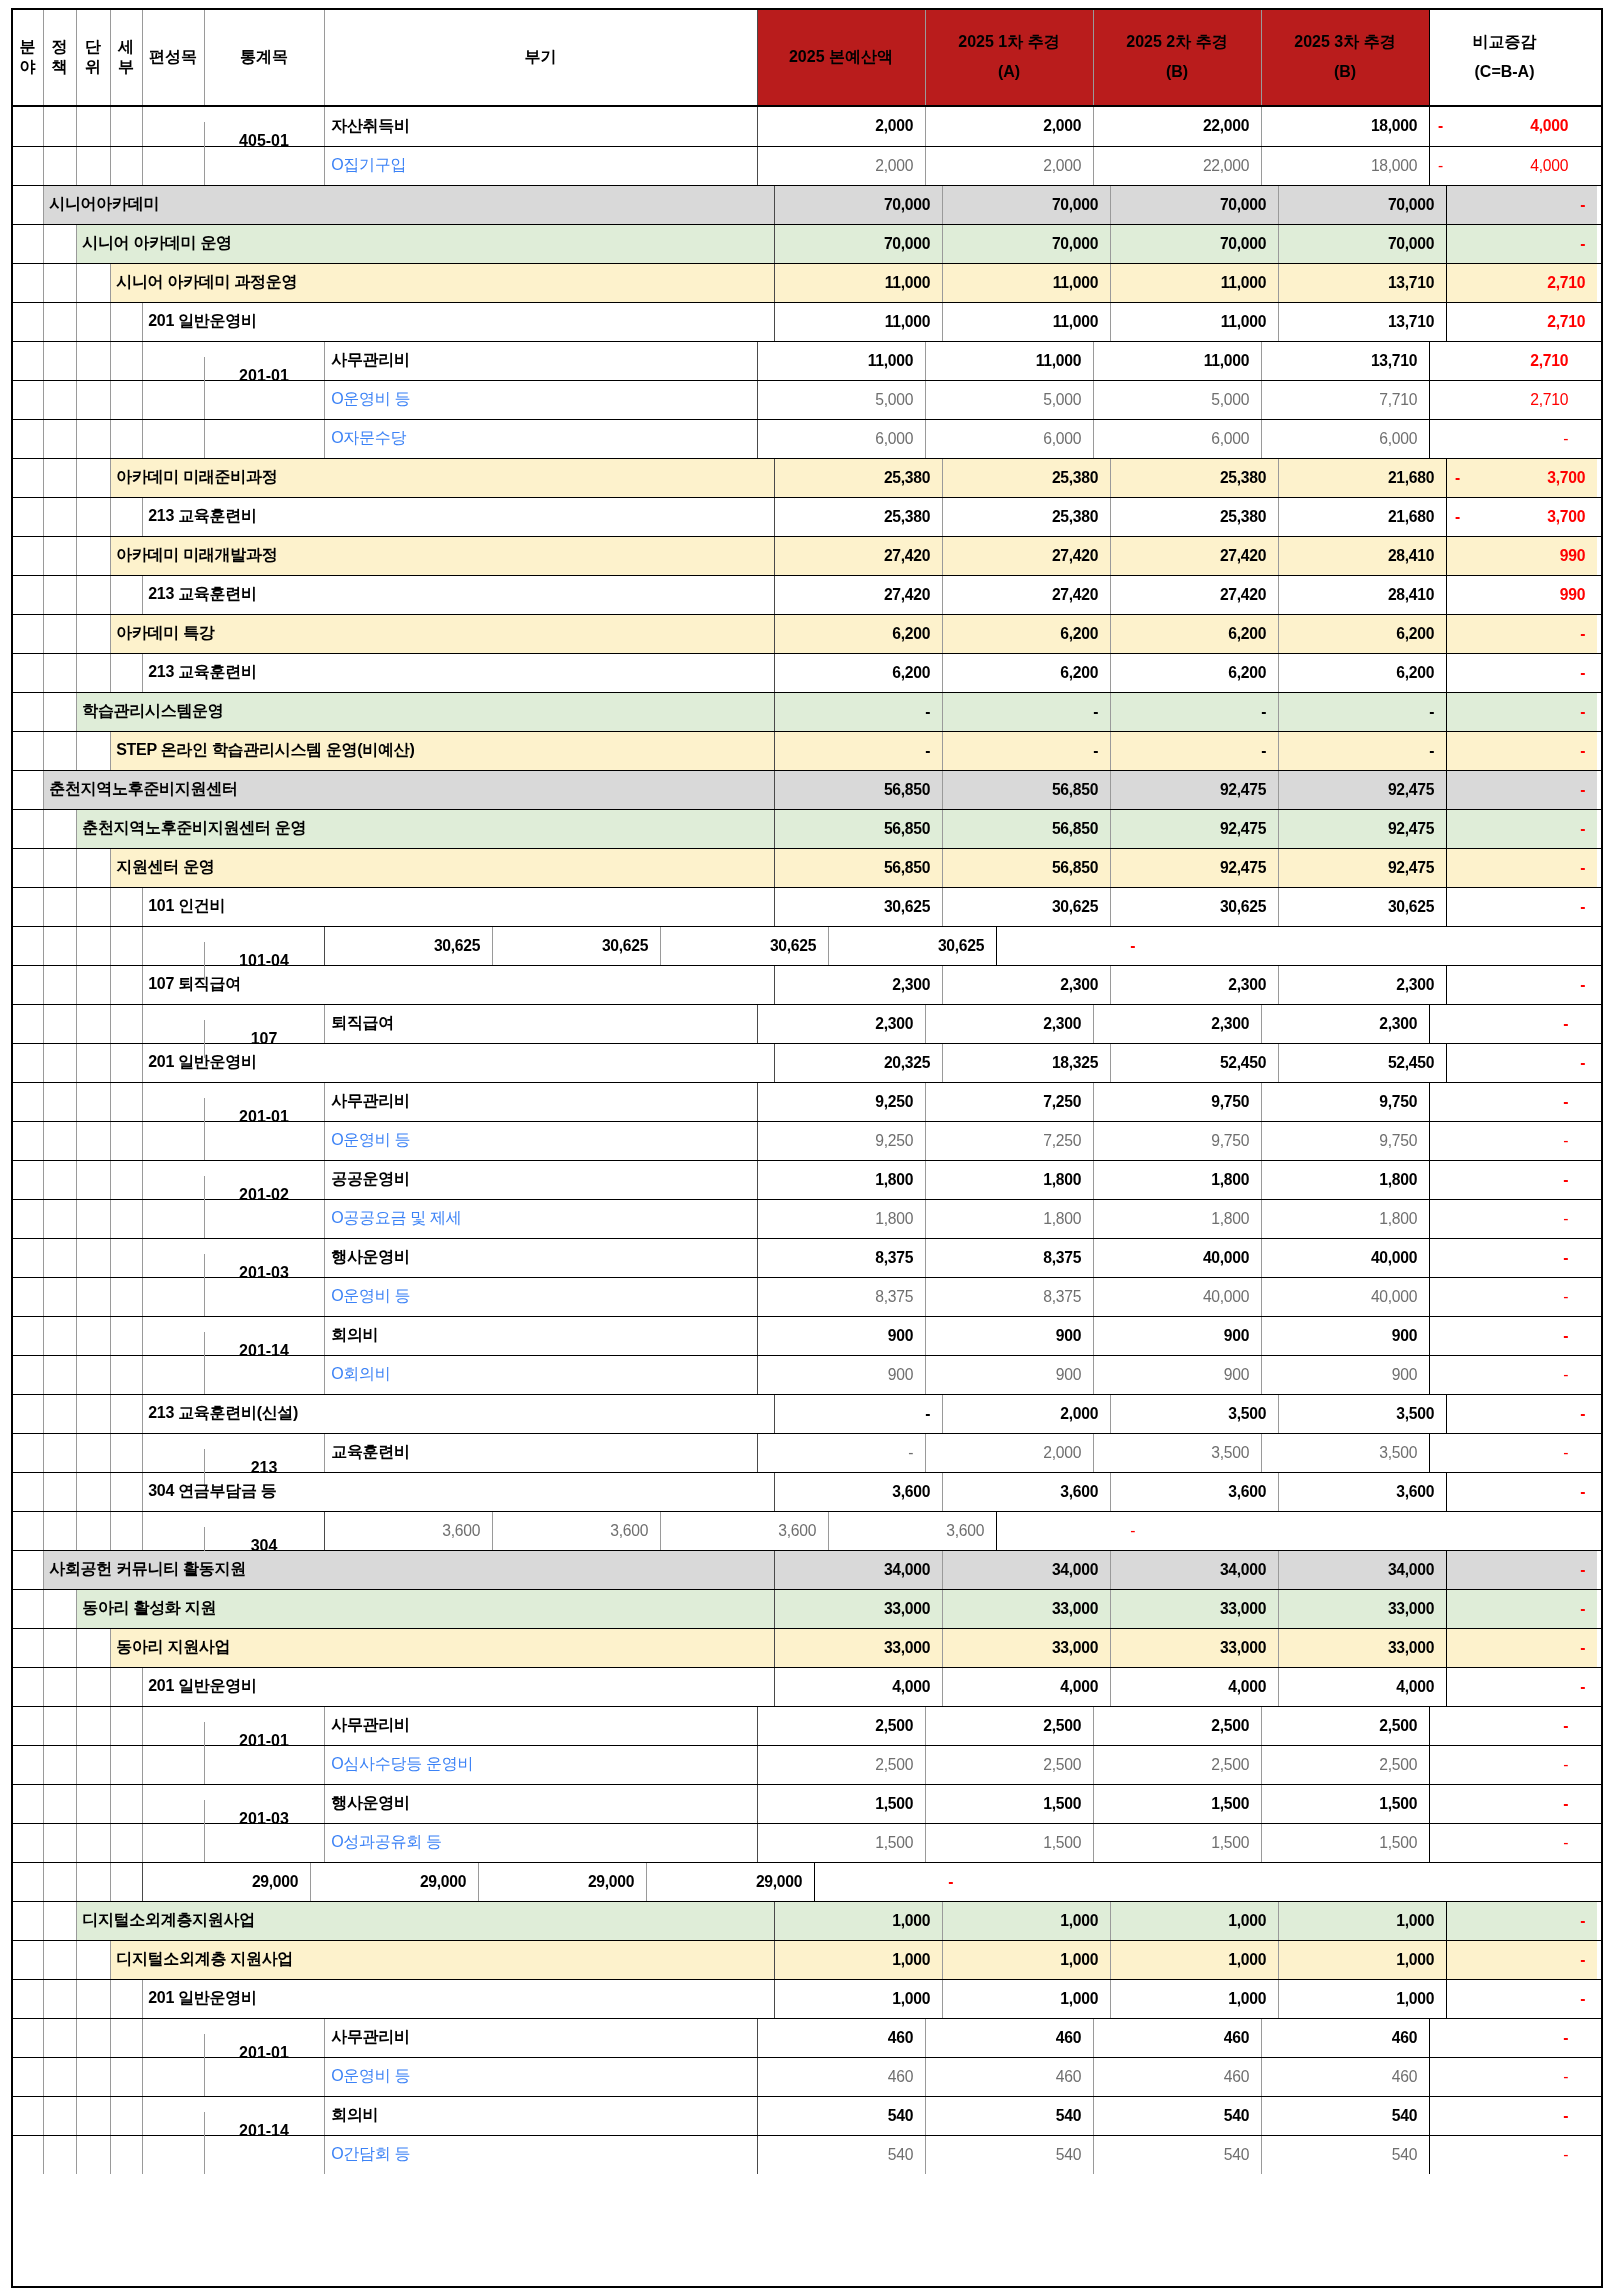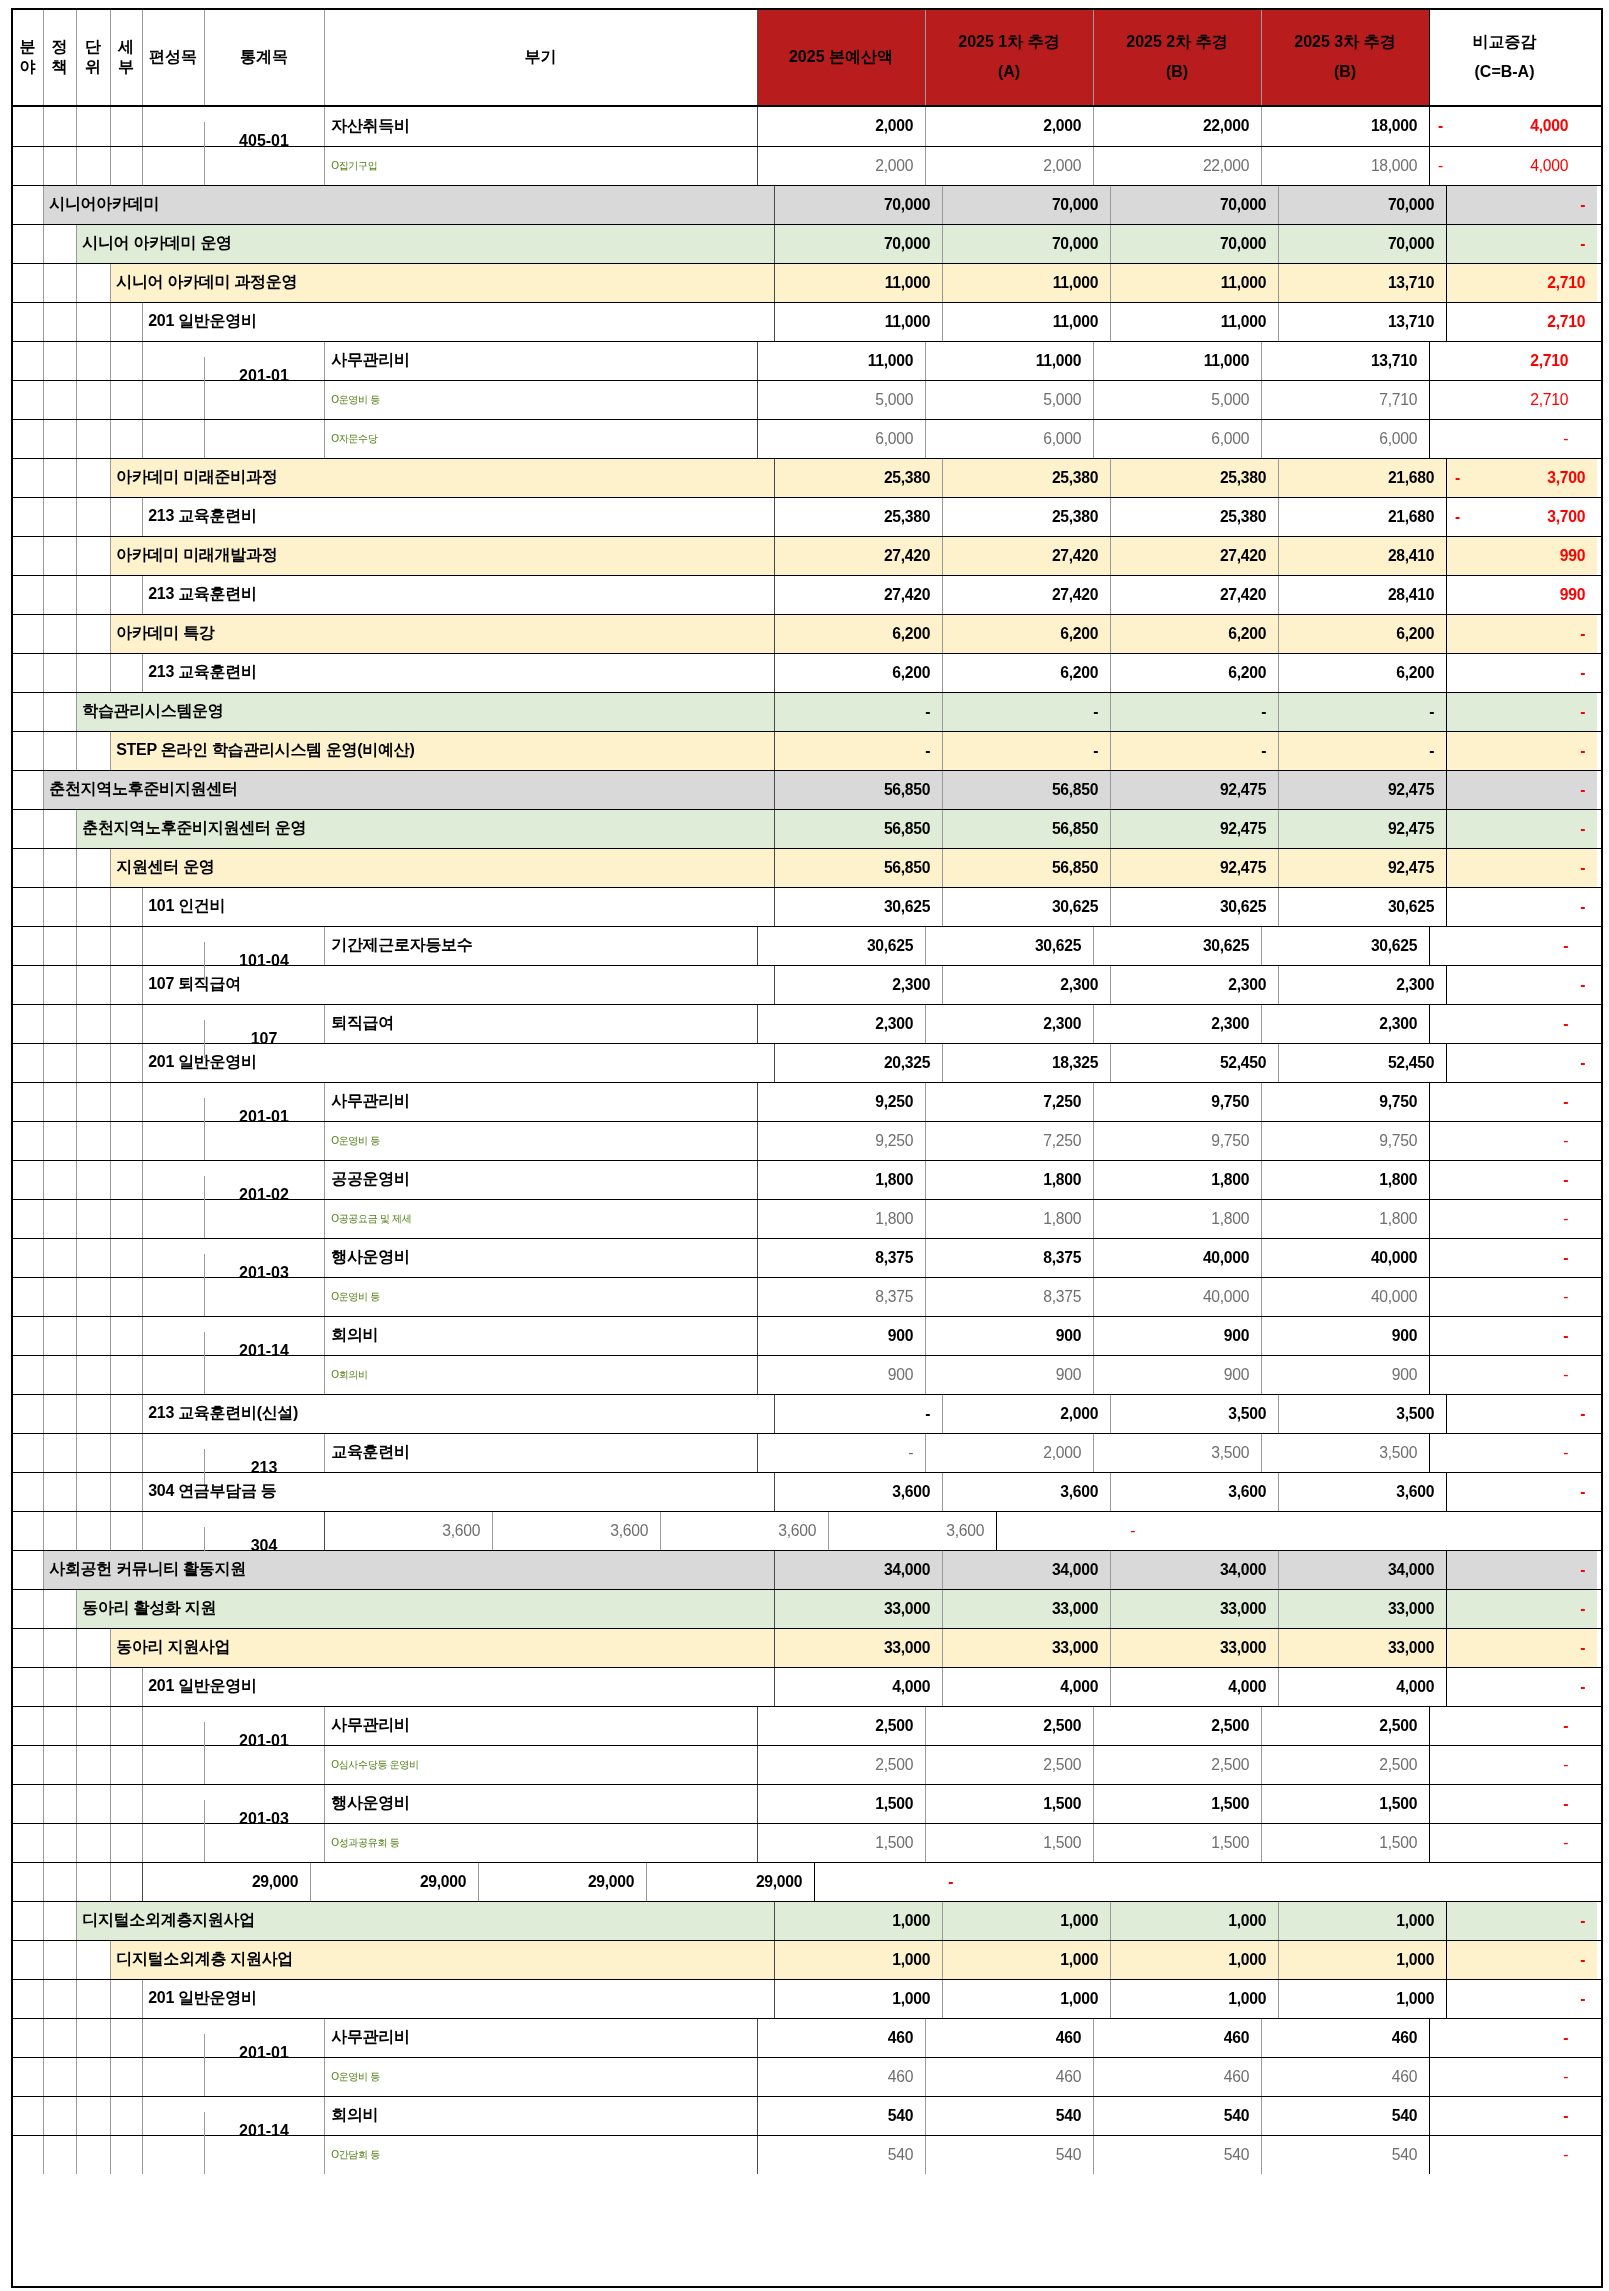--- a/index.html
+++ b/index.html
@@ -36,21 +36,21 @@
   .cell{
     display:flex;align-items:center;height:100%;box-sizing:border-box;
     border-left:1px solid #9a9a9a;overflow:hidden;background:transparent;
   }
   .row .cell:first-child{border-left:none;}
   .vfirst{border-left:1.9px solid #4a4a4a !important;}
   .cmp{border-left:1.9px solid #000 !important;}
   .lbl{font-weight:bold;font-size:16px;padding-left:5.7px;letter-spacing:-0.3px;}
   .name{padding-left:6.7px;}
   .code{justify-content:center;font-weight:bold;font-size:16px;padding-left:0;margin-top:15px;}
-  .desc-t{color:#4d7c0f;font-size:10px;padding-left:6.7px;letter-spacing:-0.3px;}
+  .desc-t{color:#3b82f6;font-size:16px;padding-left:6.7px;letter-spacing:-0.3px;}
   .num{justify-content:flex-end;padding-right:11.4px;font-size:15.7px;letter-spacing:-0.3px;}
   .num.b{font-weight:bold;color:#000;}
   .num.g{font-weight:normal;color:#6f6f6f;}
   .cmp.cb{color:#FF0000;font-weight:bold;}
   .cmp.cg{color:#FF0000;font-weight:normal;}
   .cmp.neg{justify-content:space-between;padding-left:8.6px;}
   
   .bg1{background:#D9D9D9;}
   .bg2{background:#DFEDD8;}
   .bg3{background:#FDF2CC;}
@@ -353,21 +353,20 @@
           <div class="cell v num b">30,625</div>
           <div class="cell cmp num cb">-</div>
         </div>
         <div class="row">
           <div class="cell c1"></div>
           <div class="cell c2"></div>
           <div class="cell c3"></div>
           <div class="cell c4"></div>
           <div class="cell c5"></div>
           <div class="cell c6 code">101-04</div>
-          <div class="cell c7 lbl name">기간제근로자등보수</div>
           <div class="cell v num b vfirst">30,625</div>
           <div class="cell v num b">30,625</div>
           <div class="cell v num b">30,625</div>
           <div class="cell v num b">30,625</div>
           <div class="cell cmp num cb">-</div>
         </div>
         <div class="row">
           <div class="cell c1"></div>
           <div class="cell c2"></div>
           <div class="cell c3"></div>

